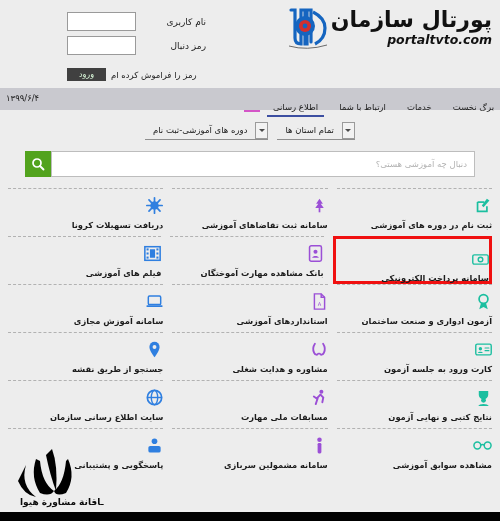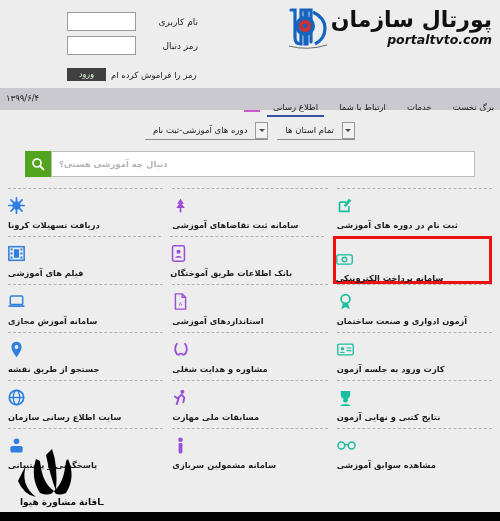--- a/index.html
+++ b/index.html
@@ -14,21 +14,21 @@
 
   
   .header{position:relative;height:88px;background:#ededed;}
   .logo-wrap{position:absolute;right:8px;top:6px;display:flex;align-items:center;}
   .logo-text{display:flex;flex-direction:column;align-items:flex-start;line-height:1;}
   .logo-title{font-size:22px;font-weight:bold;color:#111;letter-spacing:-0.5px;}
   .logo-sub{font-size:12.5px;font-weight:bold;color:#111;margin-top:3px;font-style:italic;}
   .emblem{width:46px;height:44px;position:relative;}
 
   .login{position:absolute;left:0;top:0;width:250px;height:88px;}
-  .login-row{position:absolute;display:flex;align-items:center;gap:10px;}
+  .login-row{position:absolute;display:flex;align-items:center;gap:18px;}
   .login-row.r1{left:67px;top:12px;}
   .login-row.r2{left:67px;top:36px;}
   .login-label{font-size:9px;color:#222;width:52px;text-align:right;}
   .login-input{width:63px;height:15px;border:1px solid #9a9a9a;background:#fff;}
   .login-row.r3{left:67px;top:68px;gap:5px;}
   .btn-login{background:#404040;color:#dfffdf;border:none;font-size:8px;
     width:39px;height:13px;line-height:13px;text-align:center;}
   .forgot{font-size:8.5px;color:#222;white-space:nowrap;}
 
   
@@ -47,28 +47,28 @@
   .select .lbl{font-size:8.5px;color:#222;padding:3px 8px 0 8px;white-space:nowrap;}
   .select .arrow{width:11px;border:1px solid #9a9a9a;background:#f2f2f2;
       display:flex;align-items:center;justify-content:center;}
   .arrow i{display:block;width:0;height:0;border-left:3px solid transparent;
       border-right:3px solid transparent;border-top:3.5px solid #4a4a4a;}
 
   
   .searchbar{display:flex;justify-content:center;align-items:center;margin-top:11px;}
   .search-wrap{display:flex;align-items:stretch;width:450px;height:26px;}
   .search-input{flex:1;border:1px solid #bdbdbd;background:#fff;
-      font-size:8.5px;color:#b3b3b3;padding:0 7px;line-height:24px;text-align:left;font-weight:bold;}
+      font-size:8.5px;color:#b3b3b3;padding:0 7px;line-height:24px;text-align:right;}
   .search-btn{width:26px;background:#52a31d;display:flex;align-items:center;justify-content:center;}
 
   
   .grid{margin-top:11px;padding:0 8px;}
   .row{display:flex;gap:9px;}
   .tile{flex:1;border-top:1px dashed #b2b2b2;padding-top:7px;padding-bottom:4px;
-        display:flex;flex-direction:column;align-items:flex-end;justify-content:flex-start;
+        display:flex;flex-direction:column;align-items:flex-start;justify-content:flex-start;
         height:48px;box-sizing:border-box;position:relative;}
   .tile .ico{height:19px;display:flex;align-items:center;justify-content:center;}
   .tile .cap{margin-top:5px;font-size:8.3px;color:#1c1c1c;font-weight:bold;text-align:center;
         white-space:nowrap;}
   .tile.highlight{border:3px solid #f01010;border-top:3px solid #f01010;padding-top:12px;}
 
   
   .watermark{position:absolute;left:6px;bottom:14px;width:104px;height:62px;pointer-events:none;}
   .wm-text{position:absolute;left:14px;bottom:0;font-size:9px;color:#0b0b0b;
       font-weight:bold;letter-spacing:0.5px;}
@@ -205,21 +205,21 @@
         <span class="cap">سامانه پرداخت الکترونیکی</span>
       </div>
       <div class="tile">
         <span class="ico">
           <svg width="17" height="17" viewBox="0 0 16 20">
               <rect x="1" y="1" width="14" height="18" rx="2" stroke="#9b4fd6" stroke-width="1.8" fill="none"></rect>
               <circle cx="8" cy="8" r="2.4" fill="#9b4fd6"></circle>
               <path d="M4 15c1-2.6 7-2.6 8 0" fill="#9b4fd6"></path>
             </svg>
         </span>
-        <span class="cap">بانک اطلاعات طریق آموختگان</span>
+        <span class="cap">بانک مشاهده مهارت آموختگان</span>
       </div>
       <div class="tile">
         <span class="ico">
           <svg width="17" height="17" viewBox="0 0 20 18">
               <rect x="1" y="1" width="18" height="16" stroke="#2f7fe0" stroke-width="1.8" fill="none"></rect>
               <g fill="#2f7fe0">
                 <rect x="3" y="3" width="2.4" height="2.4"></rect>
                 <rect x="3" y="7.8" width="2.4" height="2.4"></rect>
                 <rect x="3" y="12.6" width="2.4" height="2.4"></rect>
                 <rect x="14.6" y="3" width="2.4" height="2.4"></rect>

